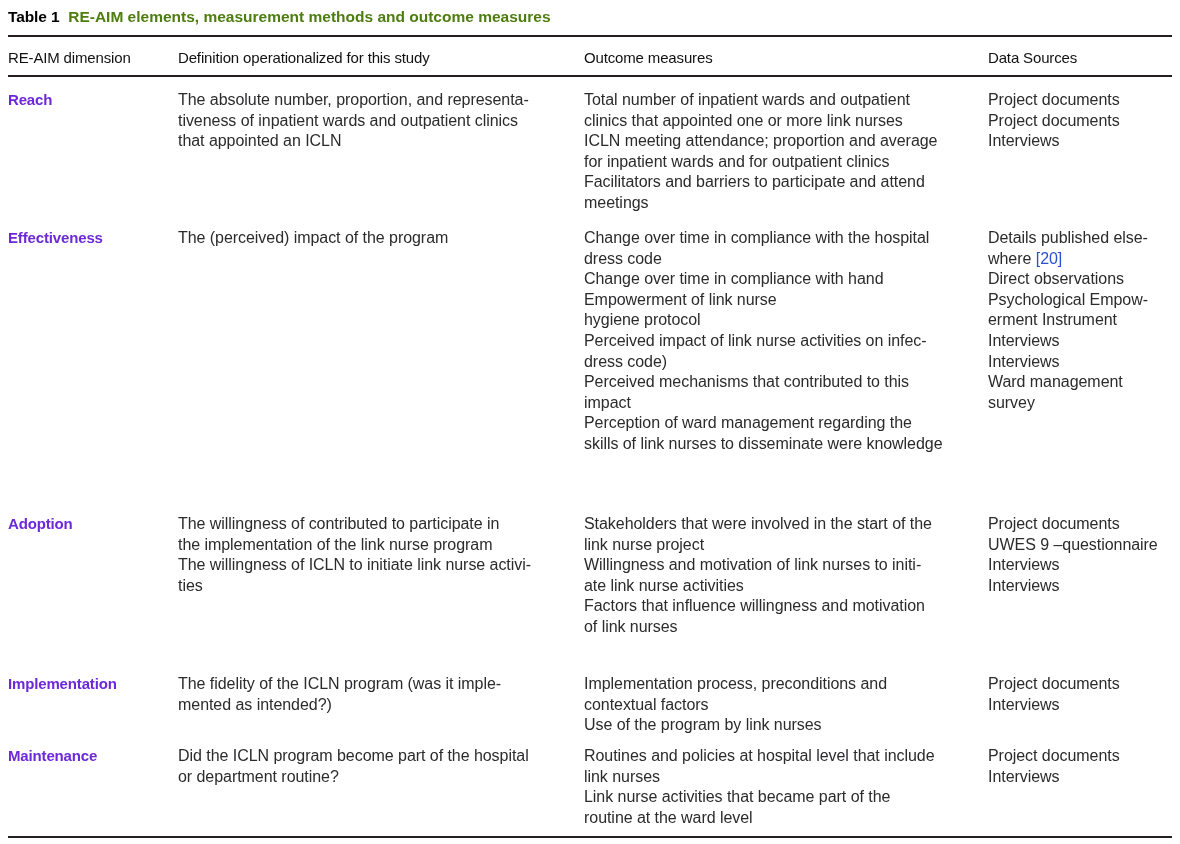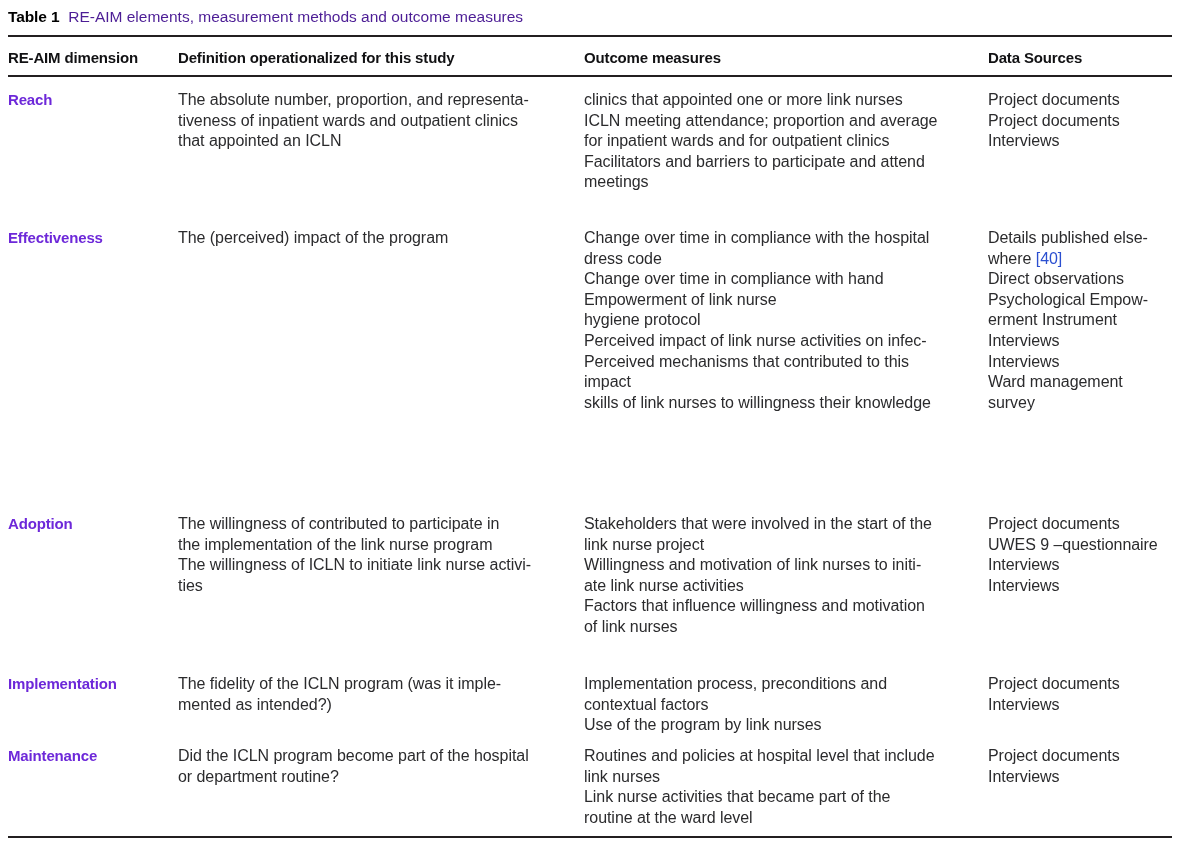--- a/index.html
+++ b/index.html
@@ -35,22 +35,22 @@
     color: #3a3a3c;
     white-space: nowrap;
   }
   .caption .cap-label {
     font-weight: bold;
     color: #000000;
     letter-spacing: -0.1px;
     margin-top: 36px;
   }
   .caption .cap-text {
-    font-weight: normal;
-    color: #4c1d95;
+    font-weight: bold;
+    color: #4d7c0f;
   }
 
   
   .rule {
     position: absolute;
     left: 8px;
     width: 1164px;
     background: #231f20;
   }
   .rule-top    { top: 35px;  height: 2.2px; }
@@ -79,21 +79,21 @@
     color: #2b2b2d;
     letter-spacing: -0.05px;
   }
 
   .c1 { left: 8px;   width: 170px; }
   .c2 { left: 178px; width: 406px; }
   .c3 { left: 584px; width: 404px; }
   .c4 { left: 988px; width: 190px; }
 
   .hdr .cell {
-    font-weight: bold;
+    font-weight: normal;
     color: #111113;
     font-size: 15px;
     letter-spacing: -0.15px;
   }
 
   .dim {
     font-weight: bold;
     color: #6d28d9;
     font-size: 15px;
     letter-spacing: -0.15px;
@@ -131,20 +131,21 @@
 
     <div id="body-rows">
         <div class="row" style="top: 90px;">
           <div class="cell c1 dim">Reach</div>
           <div class="cell c2 lines">
             <div>The absolute number, proportion, and representa-</div>
             <div>tiveness of inpatient wards and outpatient clinics</div>
             <div>that appointed an ICLN</div>
           </div>
           <div class="cell c3 lines">
+            <div>Total number of inpatient wards and outpatient</div>
             <div>clinics that appointed one or more link nurses</div>
             <div>ICLN meeting attendance; proportion and average</div>
             <div>for inpatient wards and for outpatient clinics</div>
             <div>Facilitators and barriers to participate and attend</div>
             <div>meetings</div>
           </div>
           <div class="cell c4 lines">
             <div>Project documents</div>
             <div>Project documents</div>
             <div>Interviews</div>
@@ -155,27 +156,29 @@
           <div class="cell c2 lines">
             <div>The (perceived) impact of the program</div>
           </div>
           <div class="cell c3 lines">
             <div>Change over time in compliance with the hospital</div>
             <div>dress code</div>
             <div>Change over time in compliance with hand</div>
             <div>Empowerment of link nurse</div>
             <div>hygiene protocol</div>
             <div>Perceived impact of link nurse activities on infec-</div>
+            <div>dress code)</div>
             <div>Perceived mechanisms that contributed to this</div>
             <div>impact</div>
-            <div>skills of link nurses to willingness their knowledge</div>
+            <div>Perception of ward management regarding the</div>
+            <div>skills of link nurses to disseminate were knowledge</div>
           </div>
           <div class="cell c4 lines">
             <div>Details published else-</div>
-            <div>where <span class="cite">[40]</span></div>
+            <div>where <span class="cite">[20]</span></div>
             <div>Direct observations</div>
             <div>Psychological Empow-</div>
             <div>erment Instrument</div>
             <div>Interviews</div>
             <div>Interviews</div>
             <div>Ward management</div>
             <div>survey</div>
           </div>
         </div>
         <div class="row" style="top: 514px;">

